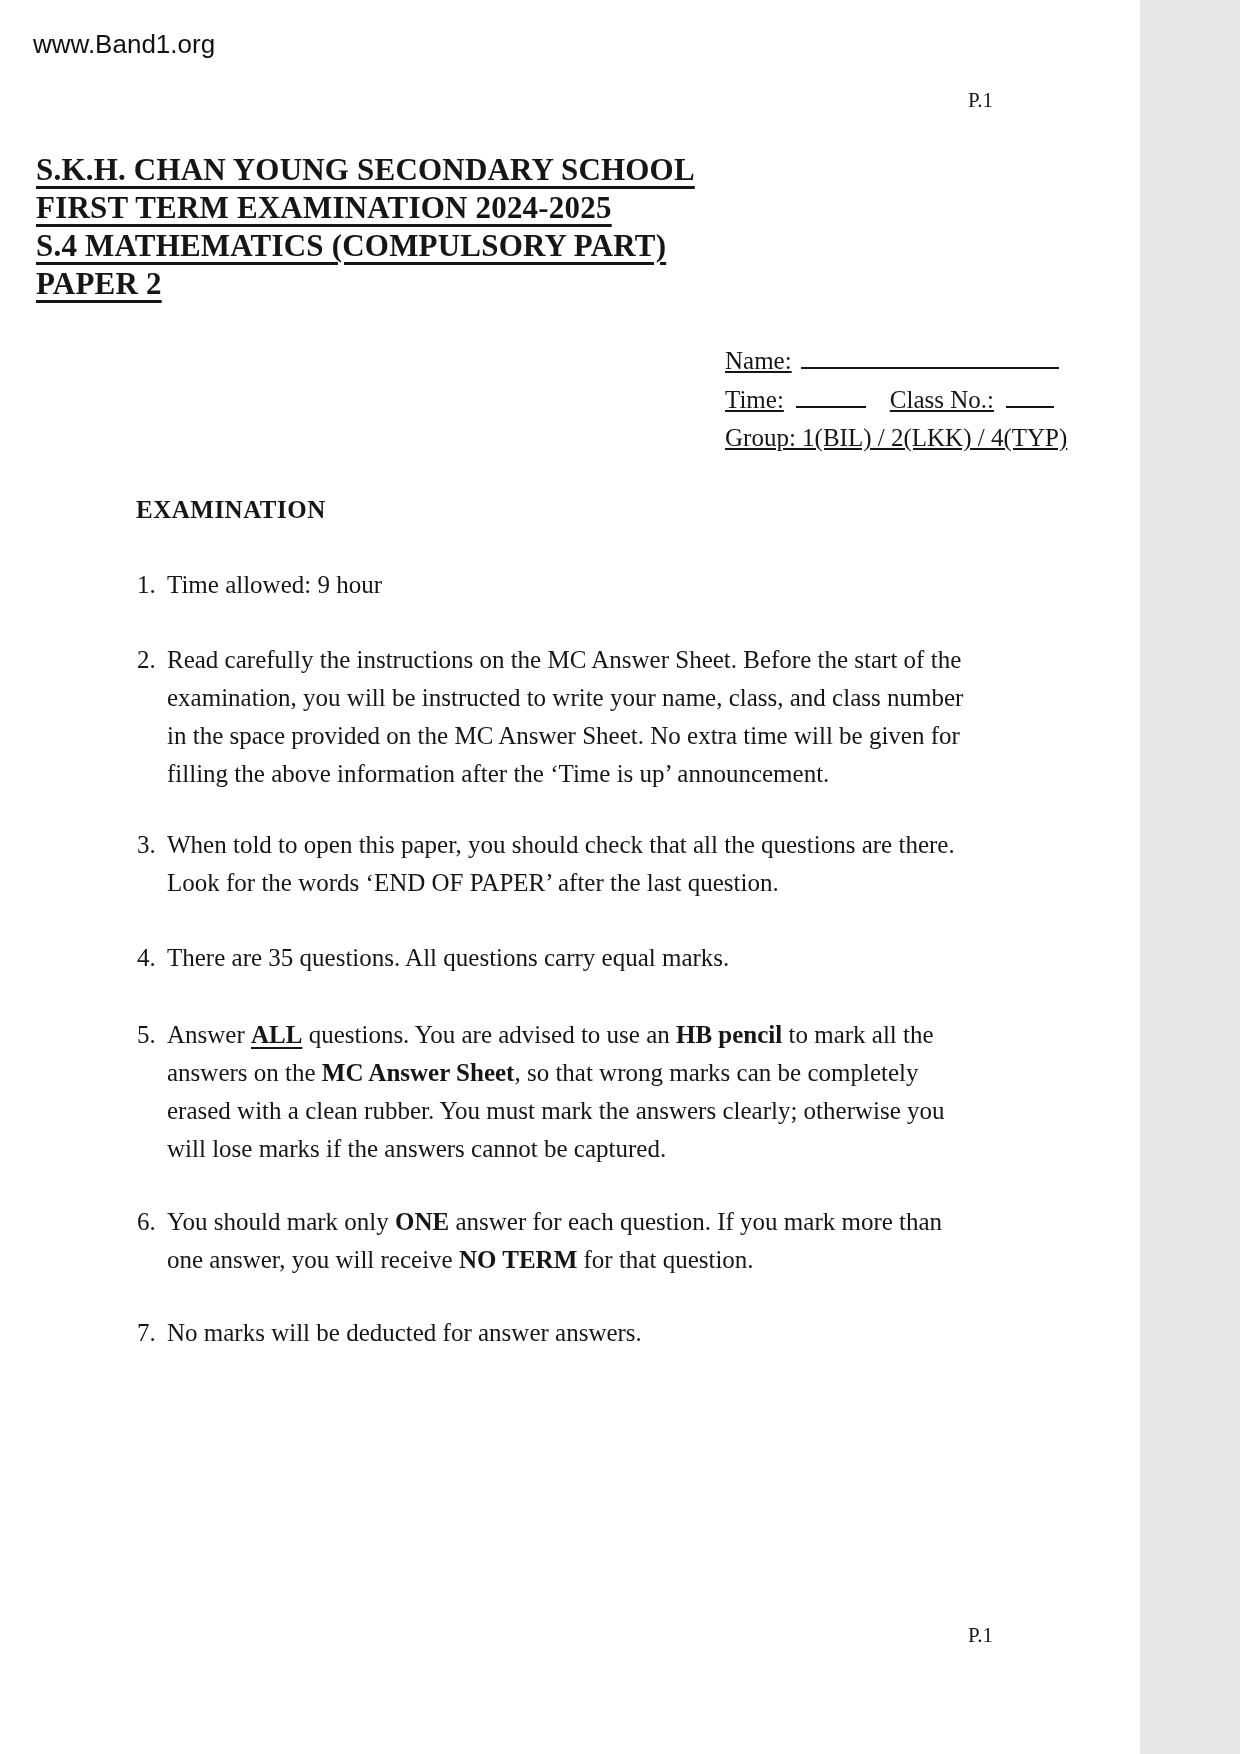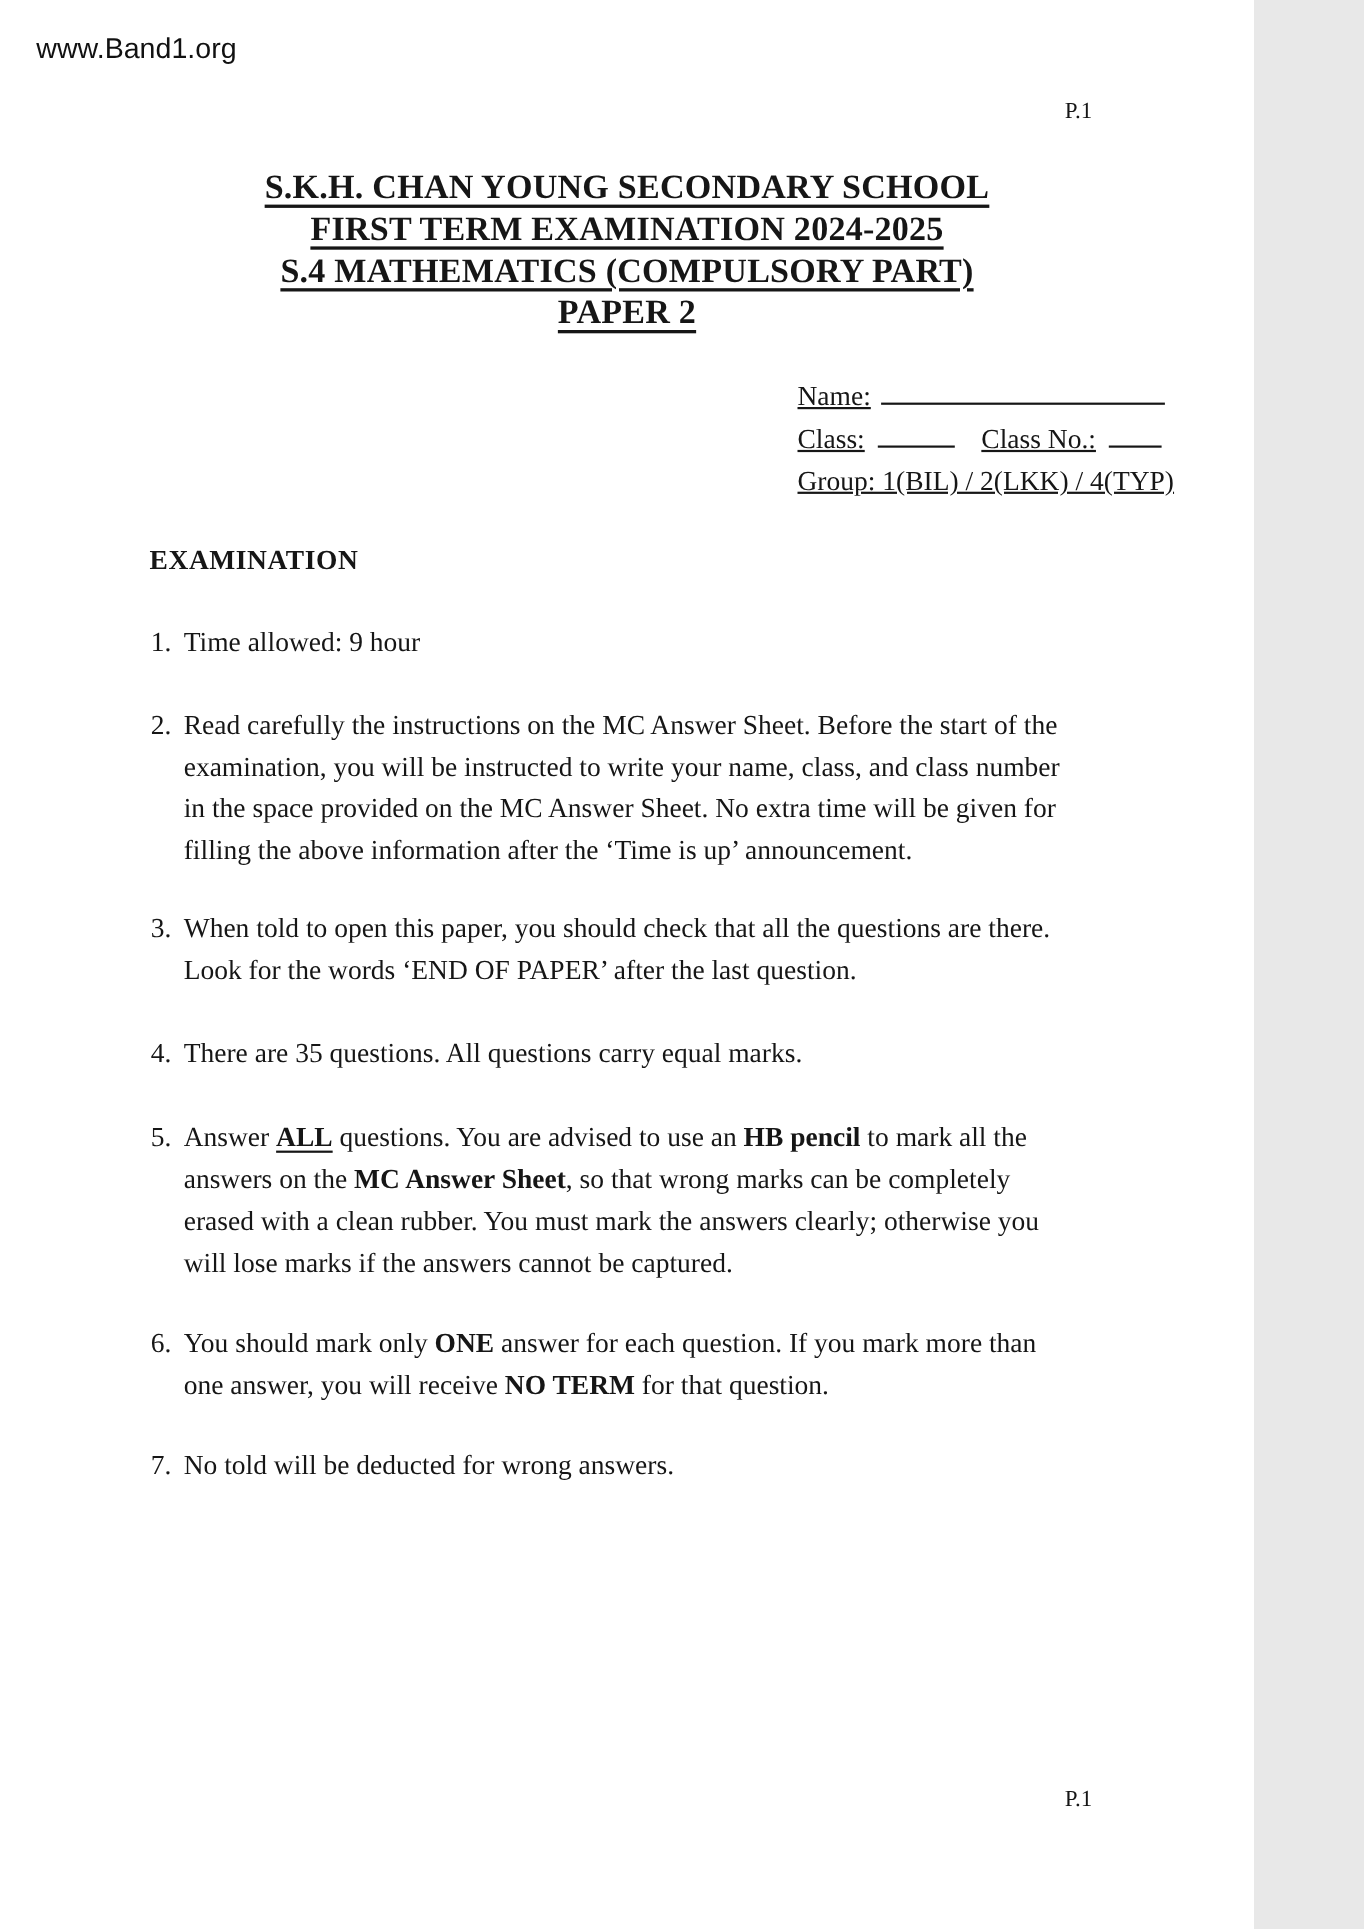--- a/index.html
+++ b/index.html
@@ -35,25 +35,25 @@
     position: absolute;
     top: 1623px;
     right: 147px;
     font-size: 21px;
   }
   .title-block {
     position: absolute;
     left: 0;
     top: 151px;
     width: 100%;
-    text-align: center;
     font-weight: bold;
     font-size: 31px;
     line-height: 38px;
     letter-spacing: 0.2px;
+    padding-left: 36px;
   }
   .title-block .tline {
     display: block;
   }
   .title-block .tline span {
     text-decoration: underline;
     text-decoration-thickness: 2.5px;
     text-underline-offset: 6px;
   }
   .info-block {
@@ -124,21 +124,21 @@
     <div class="tline"><span>FIRST TERM EXAMINATION 2024-2025</span></div>
     <div class="tline"><span>S.4 MATHEMATICS (COMPULSORY PART)</span></div>
     <div class="tline"><span>PAPER 2</span></div>
   </div>
 
   <div class="info-block">
     <div class="info-row">
       <span>Name:</span><span class="fill-line name-fill"></span>
     </div>
     <div class="info-row">
-      <span>Class:</span><span class="fill-line class-fill"></span><span>Class No.:</span><span class="fill-line classno-fill"></span>
+      <span>Time:</span><span class="fill-line class-fill"></span><span>Class No.:</span><span class="fill-line classno-fill"></span>
     </div>
     <div class="info-row">
       <span>Group: 1(BIL) / 2(LKK) / 4(TYP)</span>
     </div>
   </div>
 
   <div class="instructions-heading">EXAMINATION</div>
 
   <div class="instr-item item-1">
     <span class="num">1.</span>
@@ -159,18 +159,18 @@
   <div class="instr-item item-5">
     <span class="num">5.</span>
     <span class="body"><span>Answer </span><span class="seg-b seg-u">ALL</span><span> questions. You are advised to use an </span><span class="seg-b">HB pencil</span><span> to mark all the answers on the </span><span class="seg-b">MC Answer Sheet</span><span>, so that wrong marks can be completely erased with a clean rubber. You must mark the answers clearly; otherwise you will lose marks if the answers cannot be captured.</span></span>
   </div>
   <div class="instr-item item-6">
     <span class="num">6.</span>
     <span class="body"><span>You should mark only </span><span class="seg-b">ONE</span><span> answer for each question. If you mark more than one answer, you will receive </span><span class="seg-b">NO TERM</span><span> for that question.</span></span>
   </div>
   <div class="instr-item item-7">
     <span class="num">7.</span>
-    <span class="body"><span>No told will be deducted for wrong answers.</span></span>
+    <span class="body"><span>No marks will be deducted for answer answers.</span></span>
   </div>
 
   <div class="pageno-bottom">P.1</div>
 
 </div>
 
 </body></html>

